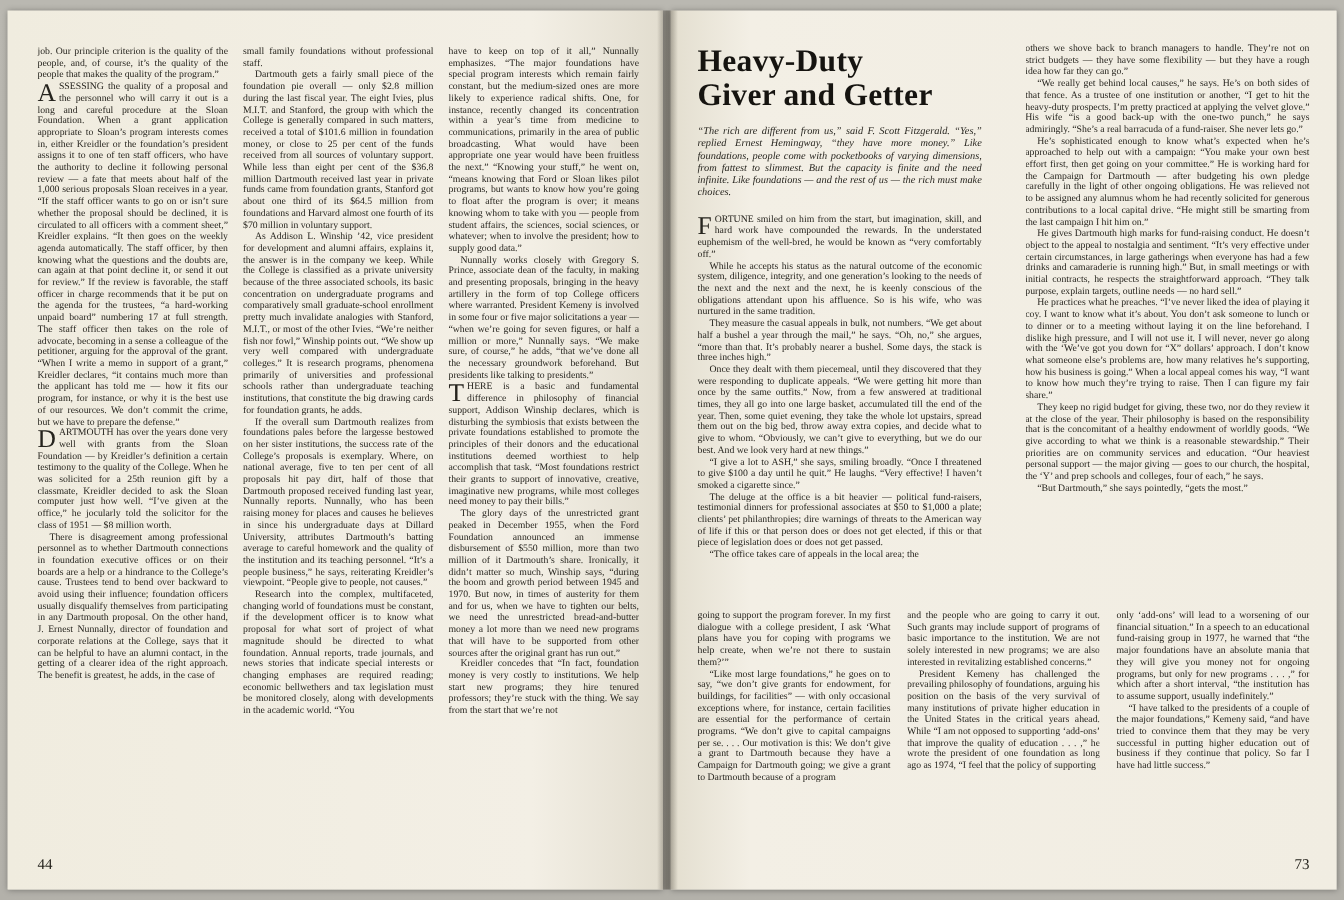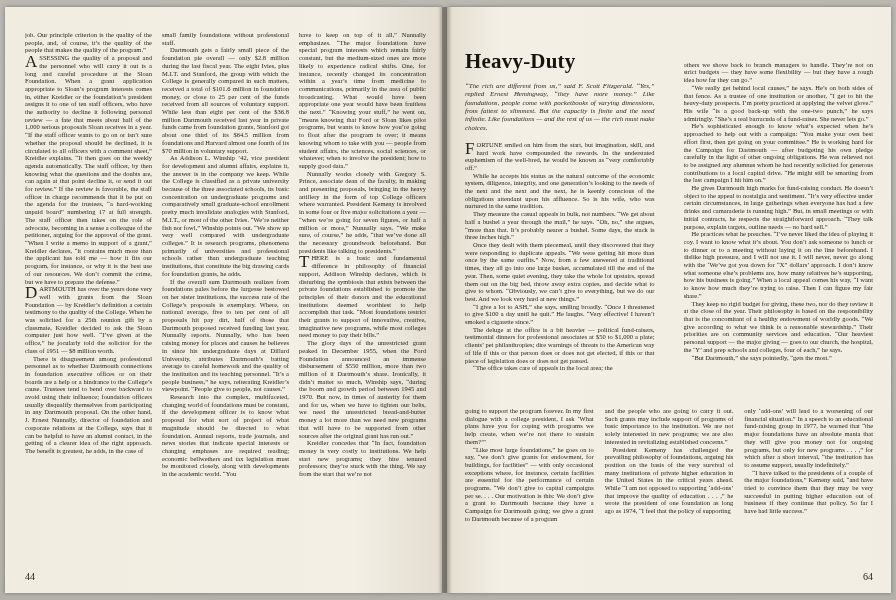--- a/index.html
+++ b/index.html
@@ -12,21 +12,21 @@
   .cols{display:flex;gap:10px;padding:24px 16px 0 20px;height:538px;overflow:hidden;}
   .col{flex:1;overflow:hidden;}
   .para{margin:0;font-size:6.5px;line-height:7.7px;text-align:justify;text-indent:8px;}
   .para.ni{text-indent:0;}
   .dropcap{float:left;font-size:17px;line-height:14px;padding:1px 2px 0 0;font-weight:400;}
   .folio{position:absolute;bottom:11px;font-size:10px;color:#26241e;}
   .folio-left{left:20px;}
   .folio-right{right:18px;}
   
   .rp-inner{padding:22px 18px 0 18px;}
-  .feature{display:flex;gap:29px;height:364px;overflow:hidden;align-items:center;}
+  .feature{display:flex;gap:29px;height:364px;overflow:hidden;}
   .fcol{flex:1;overflow:hidden;}
   .feature-title{margin:0 0 9px 0;font-size:21px;line-height:23px;font-weight:700;color:#161410;letter-spacing:.2px;}
   .epigraph{margin:0 0 9px 0;font-size:6.9px;line-height:8.3px;font-style:italic;text-align:justify;color:#2a2822;}
   .cont{display:flex;gap:11px;margin-top:14px;height:158px;overflow:hidden;}
   .ccol{flex:1;overflow:hidden;}
 </style>
 </head>
 <body>
 
 <div class="spread">
@@ -58,20 +58,21 @@
   </div>
 
   <div class="gutter"></div>
 
   <div class="page page-right">
     <div class="rp-inner">
       <div class="feature">
         <div class="fcol">
           <h1 class="feature-title">
             <span>Heavy-Duty</span><br>
+            <span>Giver and Getter</span>
           </h1>
           <p class="epigraph">“The rich are different from us,” said F. Scott Fitzgerald. “Yes,” replied Ernest Hemingway, “they have more money.” Like foundations, people come with pocketbooks of varying dimensions, from fattest to slimmest. But the capacity is finite and the need infinite. Like foundations — and the rest of us — the rich must make choices.</p>
           <div>
               <p class="para ni"><span class="dropcap">F</span>ORTUNE smiled on him from the start, but imagination, skill, and hard work have compounded the rewards. In the understated euphemism of the well-bred, he would be known as “very comfortably off.”</p>
               <p class="para">While he accepts his status as the natural outcome of the economic system, diligence, integrity, and one generation’s looking to the needs of the next and the next and the next, he is keenly conscious of the obligations attendant upon his affluence. So is his wife, who was nurtured in the same tradition.</p>
               <p class="para">They measure the casual appeals in bulk, not numbers. “We get about half a bushel a year through the mail,” he says. “Oh, no,” she argues, “more than that. It’s probably nearer a bushel. Some days, the stack is three inches high.”</p>
               <p class="para">Once they dealt with them piecemeal, until they discovered that they were responding to duplicate appeals. “We were getting hit more than once by the same outfits.” Now, from a few answered at traditional times, they all go into one large basket, accumulated till the end of the year. Then, some quiet evening, they take the whole lot upstairs, spread them out on the big bed, throw away extra copies, and decide what to give to whom. “Obviously, we can’t give to everything, but we do our best. And we look very hard at new things.”</p>
               <p class="para">“I give a lot to ASH,” she says, smiling broadly. “Once I threatened to give $100 a day until he quit.” He laughs. “Very effective! I haven’t smoked a cigarette since.”</p>
               <p class="para">The deluge at the office is a bit heavier — political fund-raisers, testimonial dinners for professional associates at $50 to $1,000 a plate; clients’ pet philanthropies; dire warnings of threats to the American way of life if this or that person does or does not get elected, if this or that piece of legislation does or does not get passed.</p>
               <p class="para">“The office takes care of appeals in the local area; the</p>
@@ -95,16 +96,16 @@
         <div class="ccol">
             <p class="para ni">and the people who are going to carry it out. Such grants may include support of programs of basic importance to the institution. We are not solely interested in new programs; we are also interested in revitalizing established concerns.”</p>
             <p class="para">President Kemeny has challenged the prevailing philosophy of foundations, arguing his position on the basis of the very survival of many institutions of private higher education in the United States in the critical years ahead. While “I am not opposed to supporting ‘add-ons’ that improve the quality of education . . . ,” he wrote the president of one foundation as long ago as 1974, “I feel that the policy of supporting</p>
           </div>
         <div class="ccol">
             <p class="para ni">only ‘add-ons’ will lead to a worsening of our financial situation.” In a speech to an educational fund-raising group in 1977, he warned that “the major foundations have an absolute mania that they will give you money not for ongoing programs, but only for new programs . . . ,” for which after a short interval, “the institution has to assume support, usually indefinitely.”</p>
             <p class="para">“I have talked to the presidents of a couple of the major foundations,” Kemeny said, “and have tried to convince them that they may be very successful in putting higher education out of business if they continue that policy. So far I have had little success.”</p>
           </div>
       </div>
     </div>
-    <div class="folio folio-right">64</div>
+    <div class="folio folio-right">73</div>
   </div>
 
 </div>
 
 </body></html>

